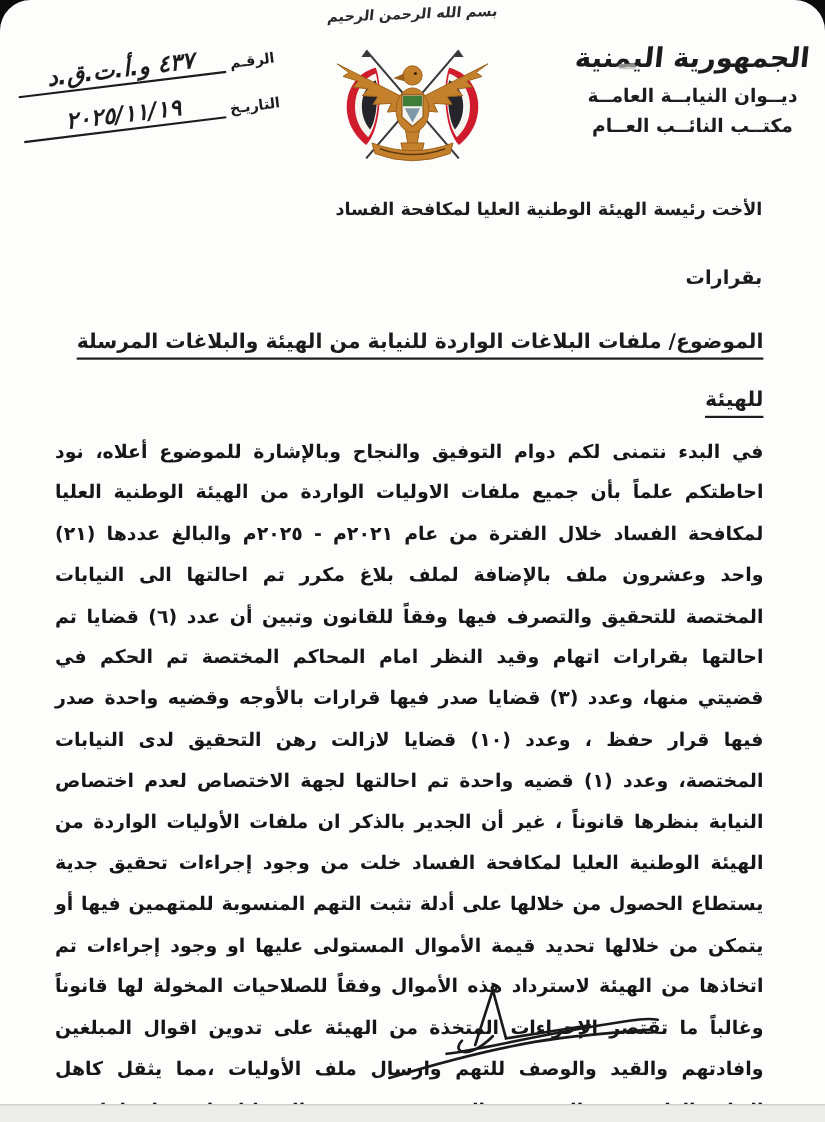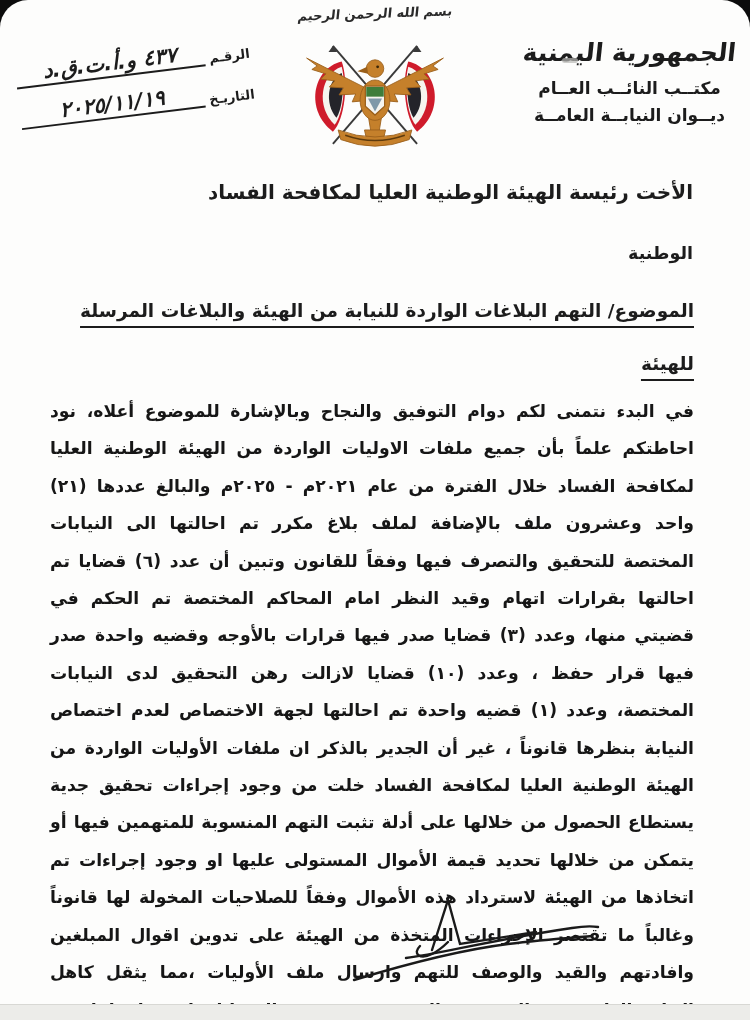--- a/index.html
+++ b/index.html
@@ -41,21 +41,21 @@
   .handrow { display:flex; direction:rtl; align-items:flex-end; margin-bottom:14px; }
   .handrow .lbl { font-size:13px; font-weight:bold; white-space:nowrap; padding-left:4px; }
   .handrow .val {
     flex:1; text-align:center; font-size:21px; font-style:italic; font-weight:bold;
     border-bottom:2px solid #1c1c1c; line-height:24px; padding-bottom:1px;
     letter-spacing:1px;
   }
 
   
   .recipient-1 {
-    position:absolute; top:180px; right:57px; font-size:20px; font-weight:bold;
+    position:absolute; top:180px; right:57px; font-size:16px; font-weight:bold;
   }
   .recipient-2 {
     position:absolute; top:243px; right:57px; left:57px;
     display:flex; justify-content:space-between; direction:rtl;
     font-size:17.5px; font-weight:bold;
   }
   .recipient-2 .honorific { padding-left:78px; }
 
   
   .subject {
@@ -85,22 +85,22 @@
     background:#b9b9b6; border-radius:3px; opacity:.7;
   }
 </style>
 </head>
 <body>
 
 <div class="page">
 
   <div class="org-block">
     <div class="org-republic">الجمهورية اليمنية</div>
+    <div class="org-line">ديــوان النيابــة العامــة</div>
     <div class="org-line">مكتــب النائــب العــام</div>
-    <div class="org-line">ديــوان النيابــة العامــة</div>
   </div>
 
   <div class="emblem-block">
     <div class="basmala">بسم الله الرحمن الرحيم</div>
     <svg width="176" height="128" viewBox="0 0 200 146">
 
       <g stroke="#3a3a3a" stroke-width="2.2">
         <line x1="52" y1="26" x2="148" y2="138"></line>
         <line x1="148" y1="26" x2="52" y2="138"></line>
       </g>
@@ -146,25 +146,25 @@
     <div class="handrow">
       <span class="lbl">التاريـخ</span>
       <span class="val">٢٠٢٥/١١/١٩</span>
     </div>
   </div>
 
   <div class="corner-smudge"></div>
 
   <div class="recipient-1">الأخت رئيسة الهيئة الوطنية العليا لمكافحة الفساد</div>
   <div class="recipient-2">
-    <span class="honorific">الوطنية</span>
+    <span class="honorific">بقرارات</span>
   </div>
 
   <div class="subject">
-    <div><span class="u">الموضوع/ التهم البلاغات الواردة للنيابة من الهيئة والبلاغات المرسلة</span></div>
+    <div><span class="u">الموضوع/ ملفات البلاغات الواردة للنيابة من الهيئة والبلاغات المرسلة</span></div>
     <div class="subject-line2"><span class="u">للهيئة</span></div>
   </div>
 
   <div class="body-text">في البدء نتمنى لكم دوام التوفيق والنجاح وبالإشارة للموضوع أعلاه، نود احاطتكم علماً بأن جميع ملفات الاوليات الواردة من الهيئة الوطنية العليا لمكافحة الفساد خلال الفترة من عام ٢٠٢١م - ٢٠٢٥م والبالغ عددها (٢١) واحد وعشرون ملف بالإضافة لملف بلاغ مكرر تم احالتها الى النيابات المختصة للتحقيق والتصرف فيها وفقاً للقانون وتبين أن عدد (٦) قضايا تم احالتها بقرارات اتهام وقيد النظر امام المحاكم المختصة تم الحكم في قضيتي منها، وعدد (٣) قضايا صدر فيها قرارات بالأوجه وقضيه واحدة صدر فيها قرار حفظ ، وعدد (١٠) قضايا لازالت رهن التحقيق لدى النيابات المختصة، وعدد (١) قضيه واحدة تم احالتها لجهة الاختصاص لعدم اختصاص النيابة بنظرها قانوناً ، غير أن الجدير بالذكر ان ملفات الأوليات الواردة من الهيئة الوطنية العليا لمكافحة الفساد خلت من وجود إجراءات تحقيق جدية يستطاع الحصول من خلالها على أدلة تثبت التهم المنسوبة للمتهمين فيها أو يتمكن من خلالها تحديد قيمة الأموال المستولى عليها او وجود إجراءات تم اتخاذها من الهيئة لاسترداد هذه الأموال وفقاً للصلاحيات المخولة لها قانوناً وغالباً ما تقتصر الإجراءات المتخذة من الهيئة على تدوين اقوال المبلغين وافادتهم والقيد والوصف للتهم وارسال ملف الأوليات ،مما يثقل كاهل النيابة العامة عند التحقيق والتصرف في هذه القضايا واستغراقها لوقت أطول من المعتاد وجهد مضاعف مقارنة بالقضايا الأخرى هذا من ناحية.</div>
 
   <svg class="signature" viewBox="0 0 280 100">
     <g fill="none" stroke="#1a1a1a" stroke-width="2.4" stroke-linecap="round">
       <path d="M14,92 C60,78 120,62 168,56 C200,52 228,50 252,48"></path>
       <path d="M66,70 C100,66 150,52 232,40 C244,38 252,38 258,39"></path>
       <path d="M92,62 L108,12 L120,56 L196,44"></path>

